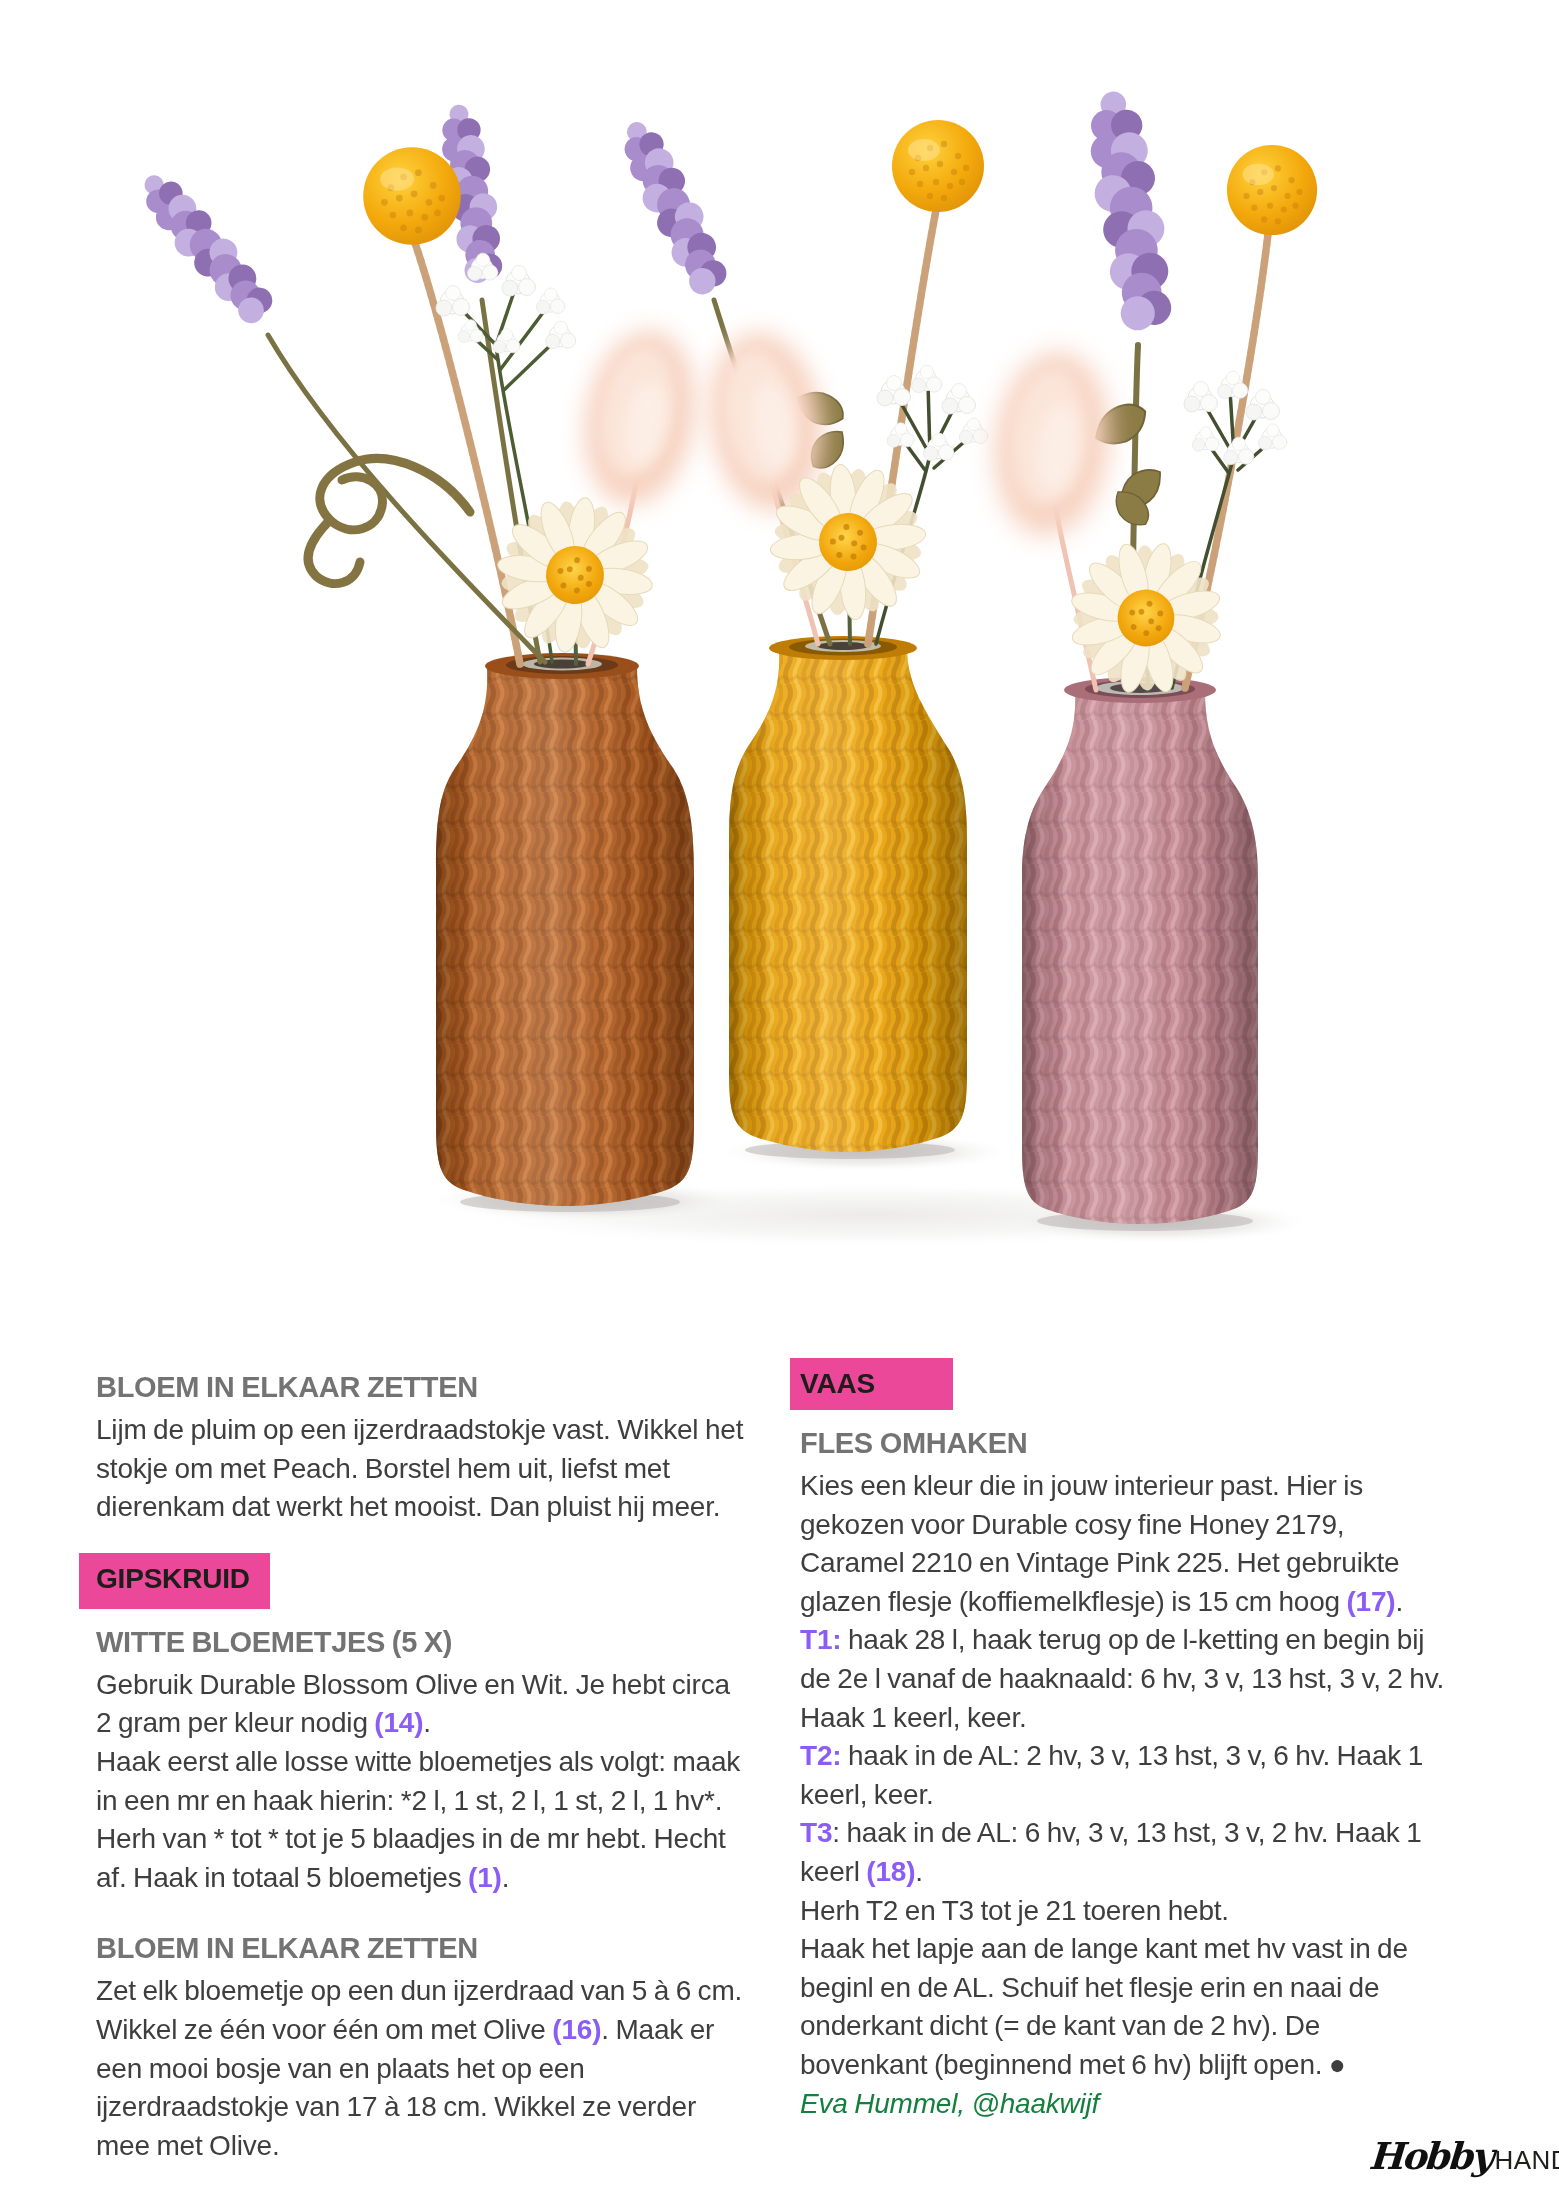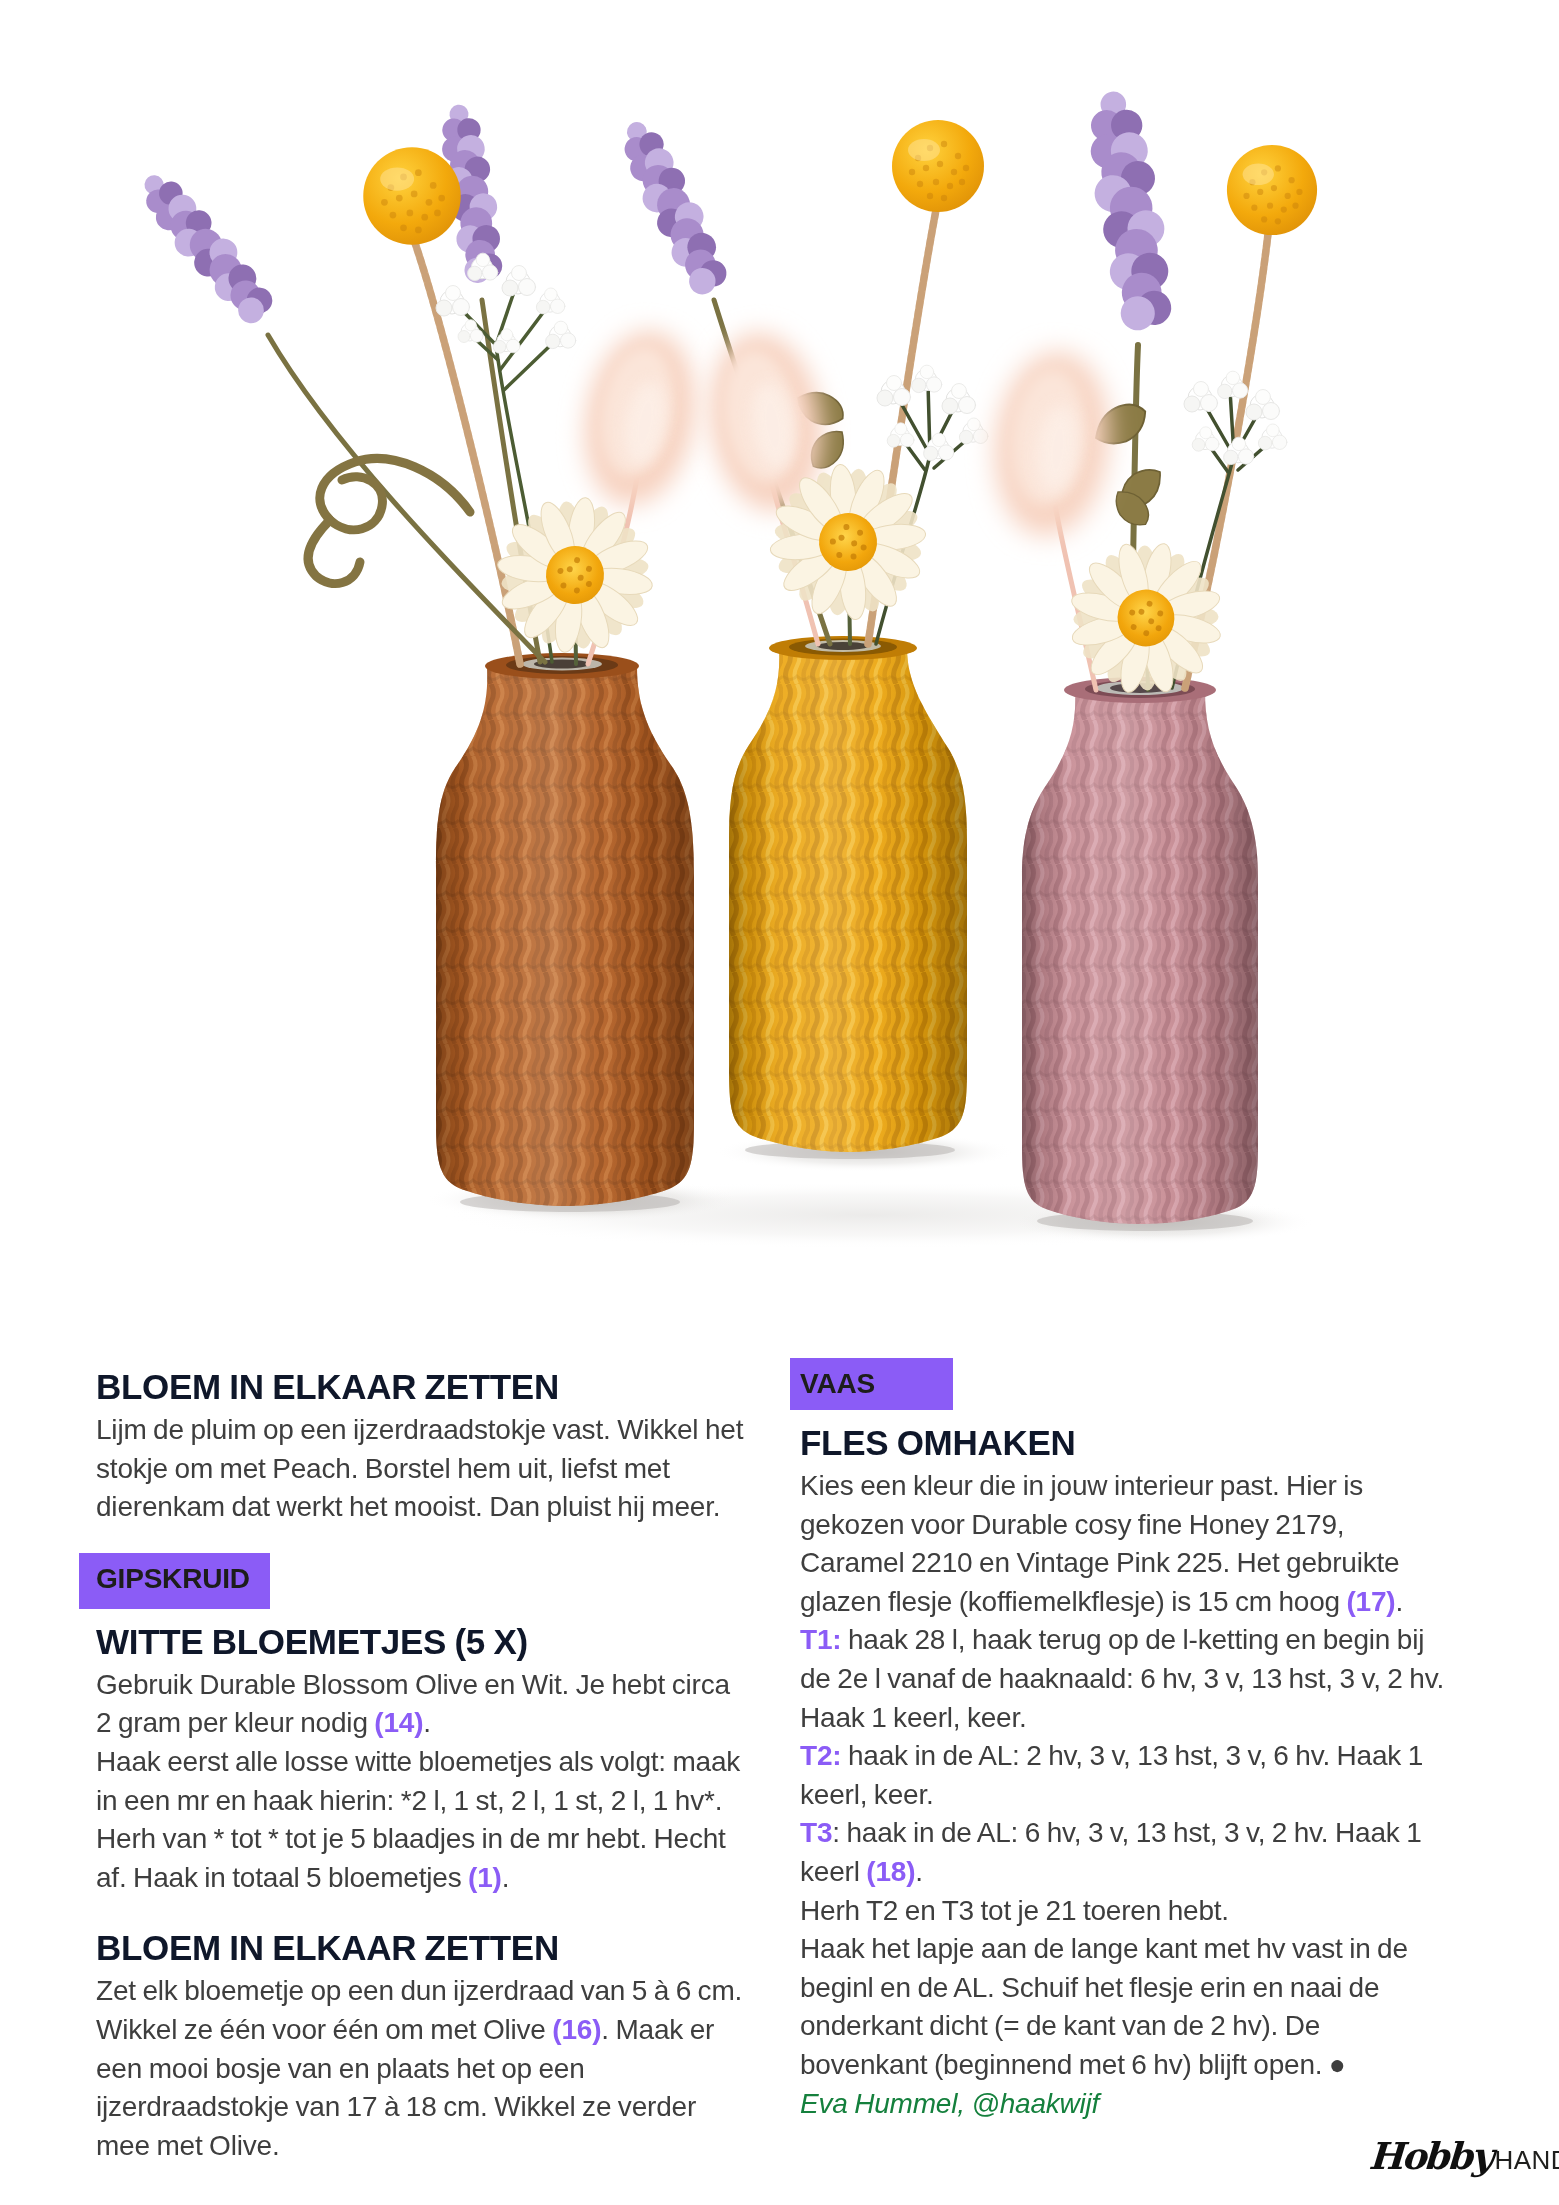--- a/index.html
+++ b/index.html
@@ -2,26 +2,26 @@
 <html><head>
 <meta charset="utf-8">
 <style>
   html,body{margin:0;padding:0;background:#ffffff;}
   .page{position:relative;width:1559px;height:2205px;background:#ffffff;overflow:hidden;
         font-family:"Liberation Sans","DejaVu Sans",sans-serif;color:#3e3e3e;}
   .photo{position:absolute;left:0;top:0;margin:0;}
   .col{position:absolute;width:652px;font-size:28px;line-height:38.6px;letter-spacing:-0.2px;word-spacing:-1px;}
   .col-left{left:96px;top:1368px;}
   .col-right{left:800px;top:1358px;}
-  .col h3{font-size:35px;line-height:38px;margin:0 0 5px 0;color:#0f172a;letter-spacing:-0.3px;font-weight:700;}
+  .col h3{font-size:29px;line-height:38px;margin:0 0 5px 0;color:#737373;letter-spacing:-0.3px;font-weight:700;}
   .col-right h3{margin-top:14px;}
   .col p{margin:0;}
   .col p b{color:#8b5cf6;font-weight:700;}
   .col p i{color:#15803d;}
-  .label{display:inline-block;background:#8b5cf6;color:#1d1d1b;font-weight:700;font-size:28px;
+  .label{display:inline-block;background:#ec4899;color:#1d1d1b;font-weight:700;font-size:28px;
          line-height:28px;letter-spacing:-0.2px;}
   .label-gipskruid{padding:12px 20px 16px 17px;margin:26px 0 14px -17px;}
   .label-vaas{padding:12px 78px 12px 10px;margin:0 0 0 -10px;}
   .mt{margin-top:32px !important;}
   .credit i{color:#4a4a4a;}
   .footer{position:absolute;left:1372px;top:2134px;display:flex;align-items:baseline;white-space:nowrap;}
   .brand-script{display:inline-block;font-family:"DejaVu Serif","Liberation Serif",serif;font-style:italic;
                 font-weight:700;font-size:37px;letter-spacing:-2.5px;color:#101010;transform:skewX(-6deg);}
   .brand-rest{font-size:26px;letter-spacing:0.5px;color:#1f1f1d;margin-left:2px;font-weight:400;}
 </style>

